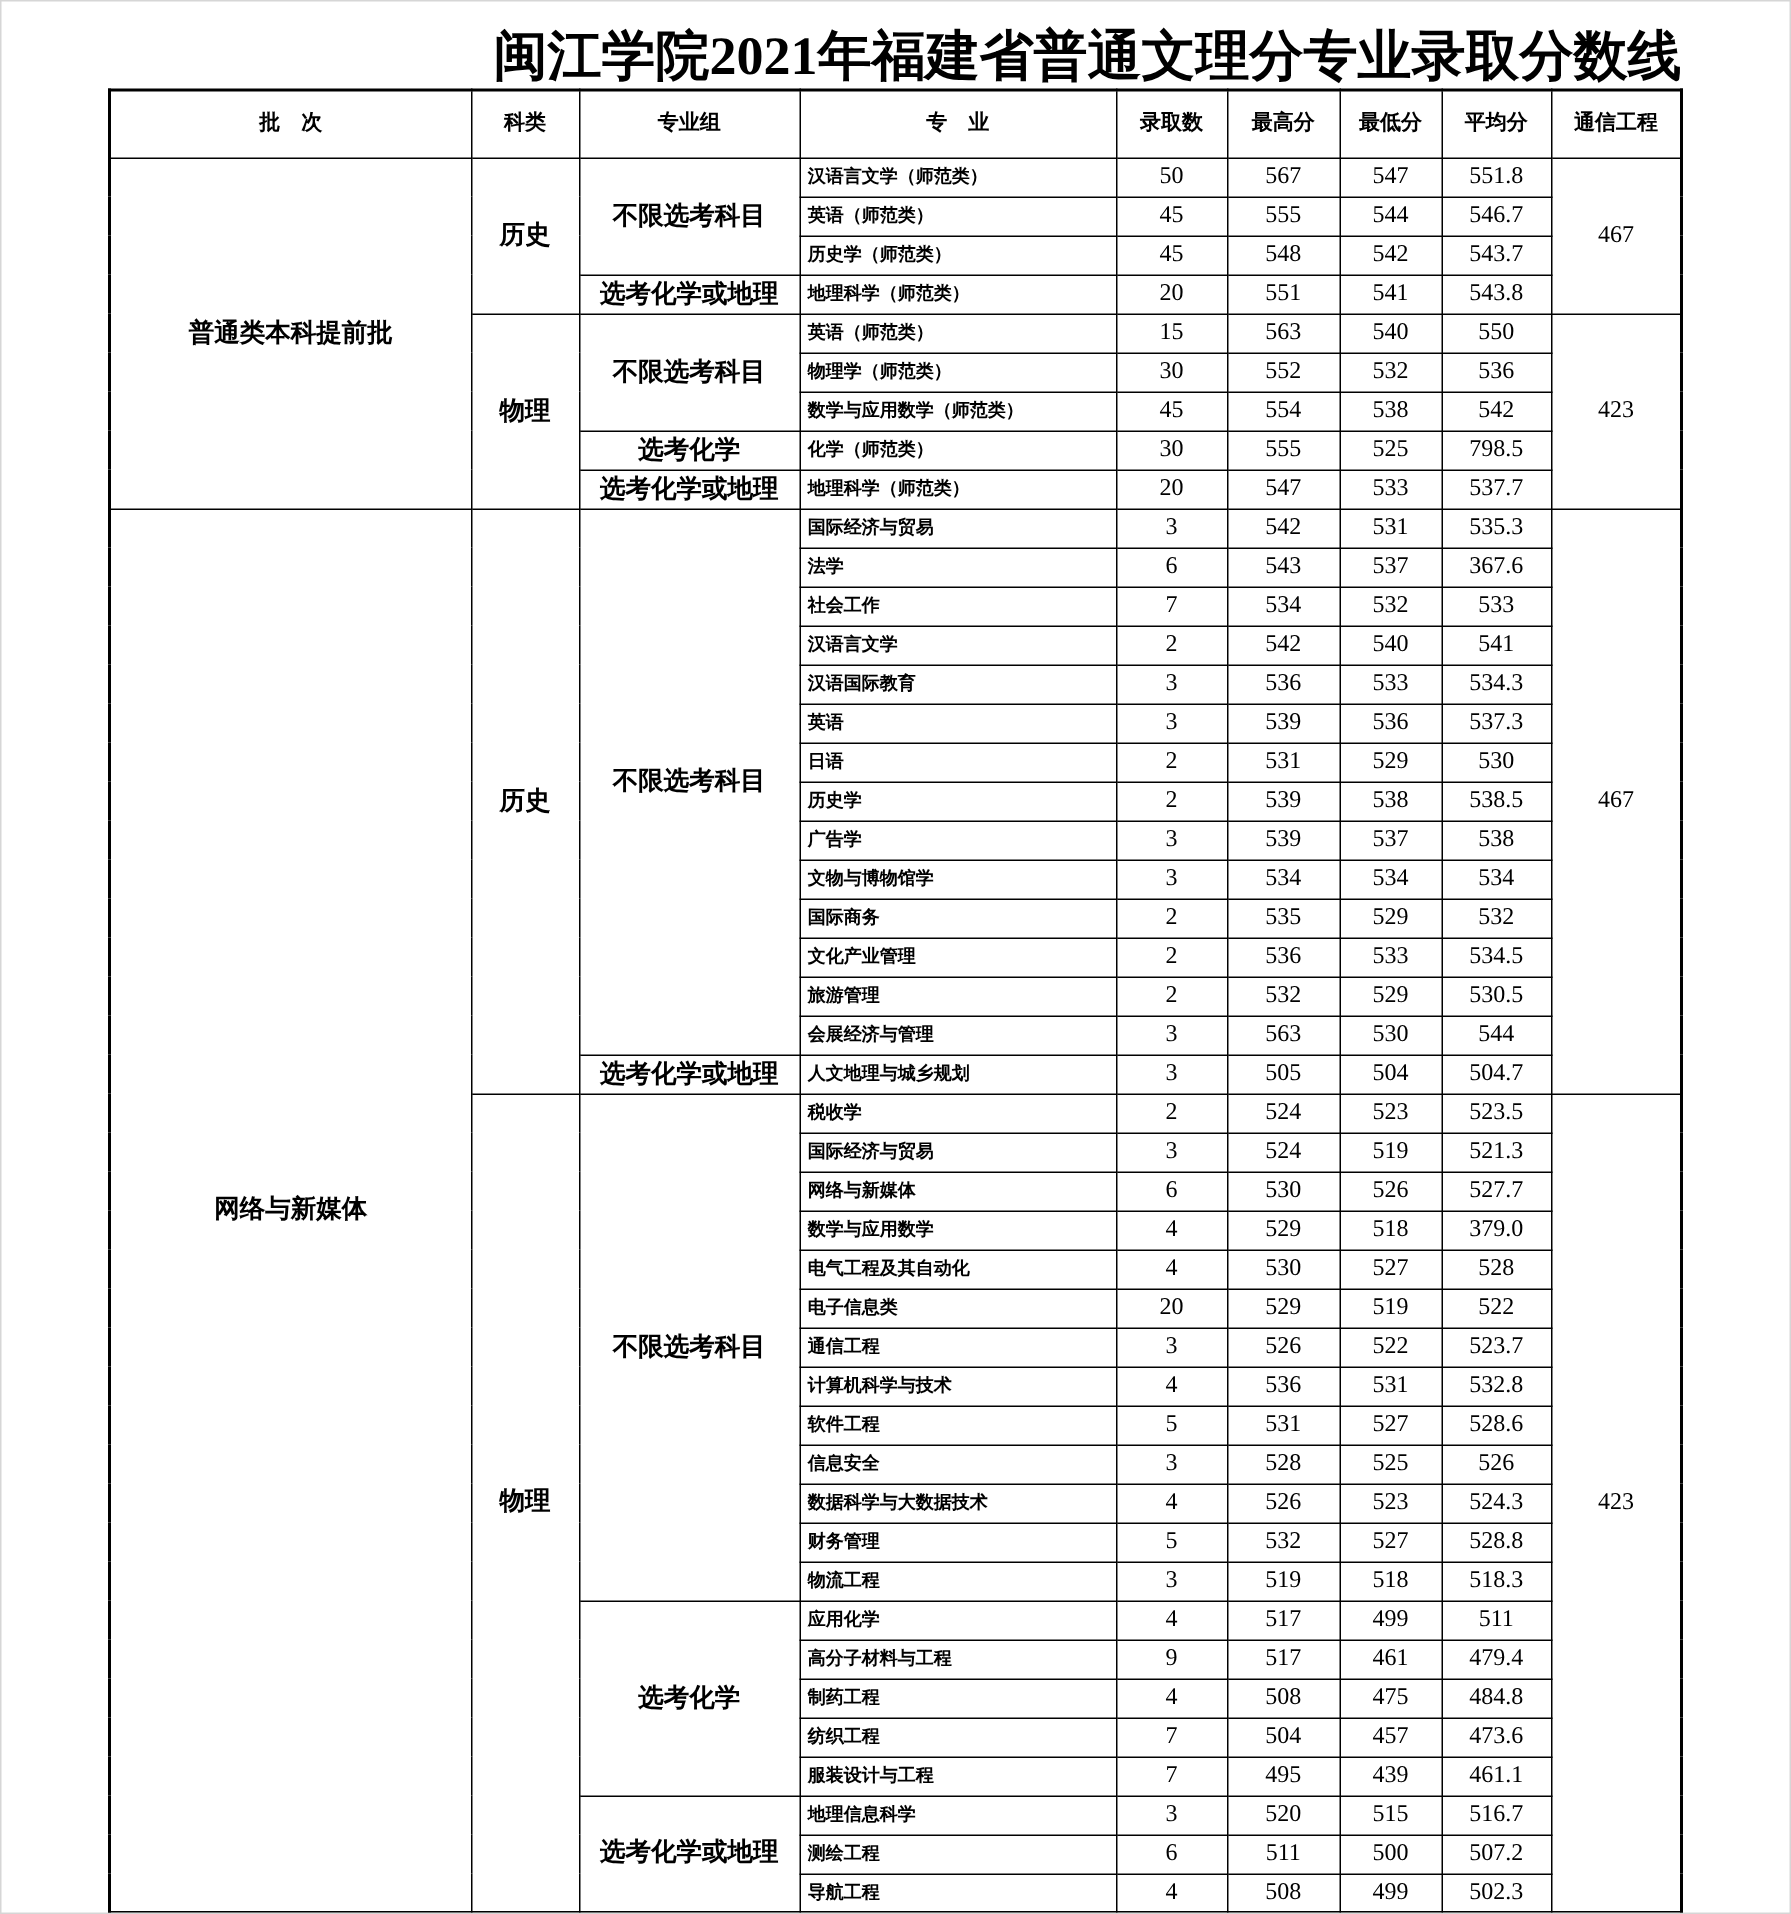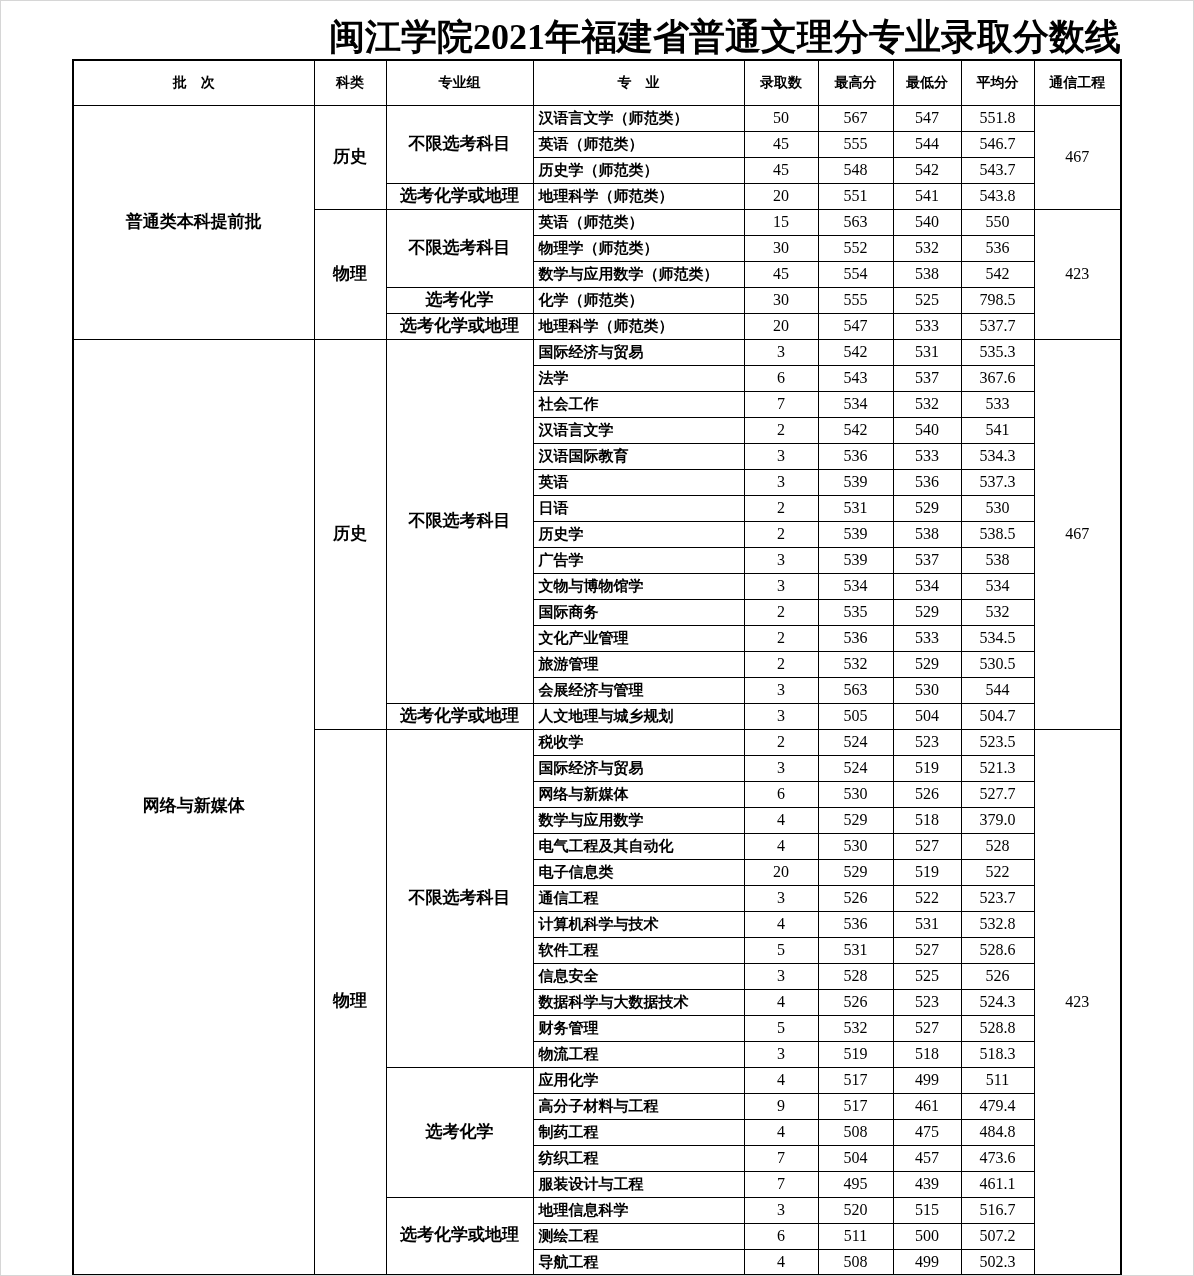--- a/index.html
+++ b/index.html
@@ -53,21 +53,21 @@
     font-size: 14px;
     font-weight: bold;
   }
   td.cjk {
     font-size: 17px;
     font-weight: bold;
   }
   td.major {
     text-align: left;
     padding-left: 5px;
-    font-size: 15px;
+    font-size: 12px;
     font-weight: bold;
   }
   td.num {
     font-size: 16px;
     font-weight: normal;
     font-family: "Liberation Serif", "DejaVu Serif", serif;
   }
 </style>
 </head>
 <body>

